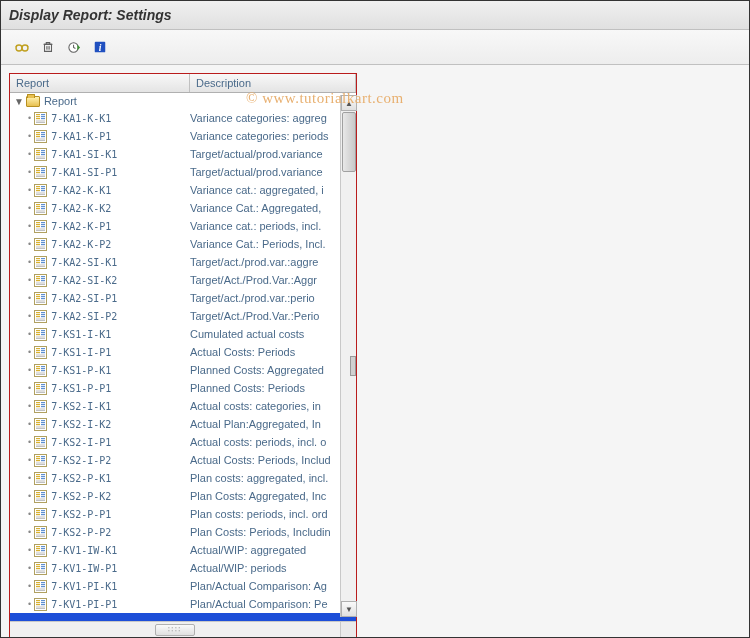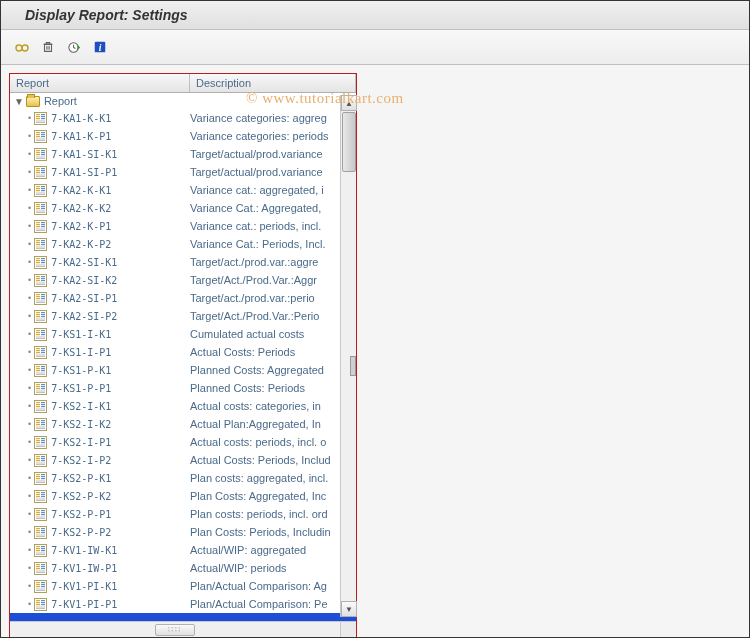--- a/index.html
+++ b/index.html
@@ -8,21 +8,21 @@
       font-size: 11px;
       background: #f5f5f5;
       width: 750px;
       height: 638px;
       overflow: hidden;
       border: 1px solid #333;
       position: relative;
     }
     .title-bar {
       background: linear-gradient(to bottom, #f0f0f0, #e0e0e0);
-      padding: 6px 24px;
+      padding: 6px 8px;
       border-bottom: 1px solid #c0c0c0;
     }
     .title-text {
       font-size: 14px;
       font-weight: bold;
       font-style: italic;
       color: #333;
     }
     .toolbar {
       background: linear-gradient(to bottom, #f8f8f8, #ededed);

